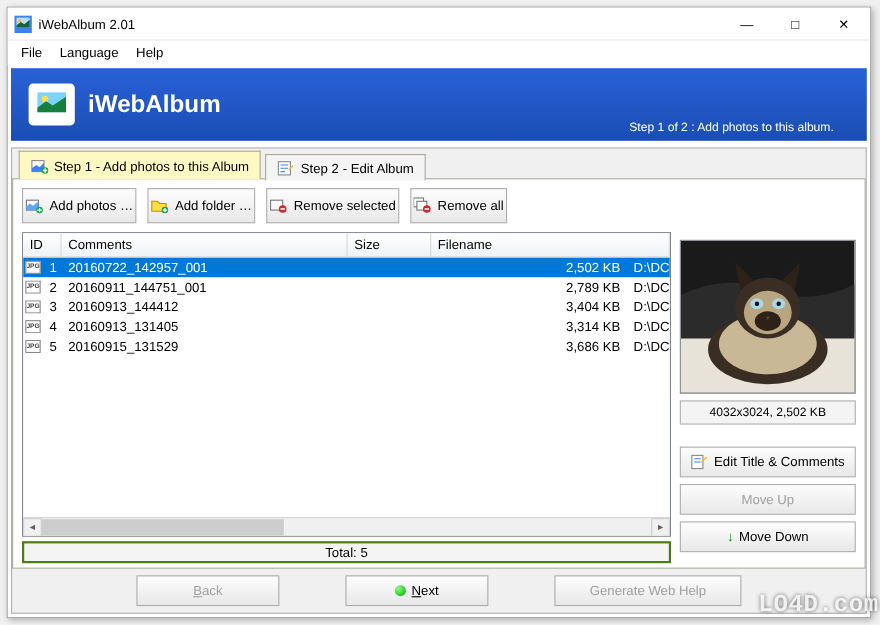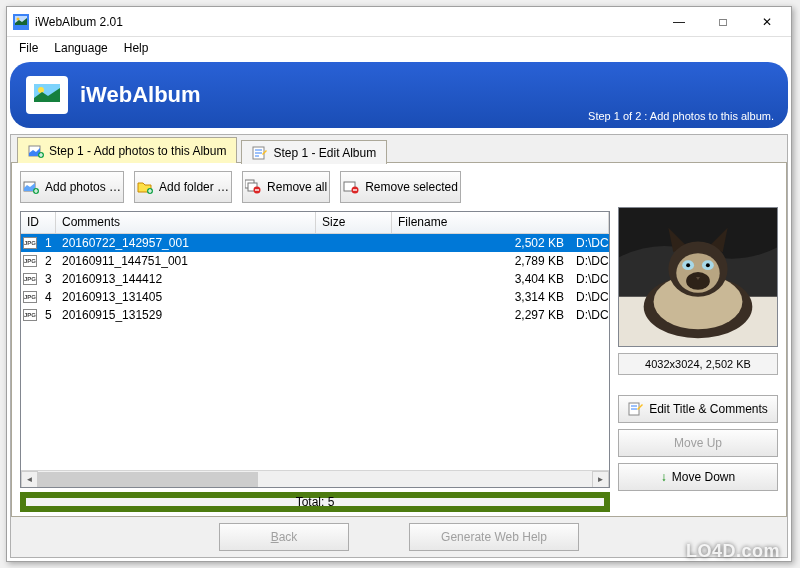--- a/index.html
+++ b/index.html
@@ -4,24 +4,24 @@
   <style>
     * { margin: 0; padding: 0; box-sizing: border-box; font-family: "Segoe UI", Tahoma, sans-serif; font-size: 12px; }
     body { background: #f0f0f0; width: 800px; height: 568px; overflow: hidden; position: relative; }
     .window { width: 786px; height: 556px; margin: 6px; background: #fff; border: 1px solid #a0a0a0; box-shadow: 2px 2px 6px rgba(0,0,0,0.3); display: flex; flex-direction: column; }
     .titlebar { height: 30px; background: #fff; display: flex; align-items: center; padding: 0 2px 0 6px; border-bottom: 1px solid #e0e0e0; }
     .titlebar-icon { width: 16px; height: 16px; margin-right: 6px; }
     .titlebar-title { flex: 1; font-size: 12px; }
     .titlebar-btn { width: 44px; height: 28px; display: flex; align-items: center; justify-content: center; font-size: 14px; cursor: pointer; }
     .menubar { height: 22px; display: flex; align-items: center; padding: 0 4px; background: #fff; font-size: 12px; }
     .menubar-item { padding: 2px 8px; cursor: pointer; }
-    .banner { height: 66px; background: linear-gradient(to bottom, #2961d6 0%, #1a4db5 100%); display: flex; align-items: center; padding: 0 16px; position: relative; margin: 3px; border-radius: 20px; }
+    .banner { height: 66px; background: linear-gradient(to bottom, #2961d6 0%, #1a4db5 100%); display: flex; align-items: center; padding: 0 16px; position: relative; margin: 3px; }
     .banner-logo { width: 42px; height: 38px; background: #fff; border-radius: 4px; margin-right: 12px; display: flex; align-items: center; justify-content: center; }
     .banner-title { color: #fff; font-size: 22px; font-weight: bold; }
-    .banner-step { position: absolute; right: 14px; bottom: 6px; color: #fff; font-size: 11px; }
+    .banner-step { position: absolute; right: 30px; bottom: 6px; color: #fff; font-size: 11px; }
     .main-area { flex: 1; border: 1px solid #b0b0b0; margin: 3px; background: #f0f0f0; display: flex; flex-direction: column; position: relative; }
     .tabbar { height: 28px; display: flex; align-items: flex-end; padding: 0 6px; margin-top: -1px; }
     .tab { height: 26px; padding: 0 10px; background: #fff; border: 1px solid #aca899; border-bottom: none; margin-right: 4px; display: flex; align-items: center; gap: 5px; cursor: pointer; position: relative; top: 1px; }
     .tab.active { background: #fef9c3; z-index: 2; }
     .tab.inactive { background: #f4f4f4; height: 24px; top: 2px; }
     .tab-content { flex: 1; background: #fff; border: 1px solid #aca899; margin: 0 0px; padding: 8px 8px 4px 8px; display: flex; gap: 8px; overflow: hidden; }
     .left-panel { flex: 1; display: flex; flex-direction: column; min-width: 0; }
     .toolbar { display: flex; gap: 10px; margin-bottom: 8px; }
     .tbtn { height: 32px; padding: 0 2px; background: linear-gradient(#fdfdfd, #e8e8e8); border: 1px solid #acacac; display: flex; align-items: center; gap: 6px; cursor: pointer; font-size: 12px; }
     .icon { width: 16px; height: 16px; display: inline-flex; align-items: center; justify-content: center; }
@@ -41,31 +41,31 @@
     .td-id { width: 17px; }
     .td-title { width: 178px; }
     .td-comments { width: 260px; }
     .td-size { width: 76px; text-align: right; }
     .td-filename { flex: 1; }
     .jpg-icon { width: 14px; height: 12px; background: #fff; border: 1px solid #888; font-size: 6px; font-weight: bold; display: flex; align-items: center; justify-content: center; color: #444; }
     .hscroll { height: 17px; background: #f0f0f0; border-top: 1px solid #d5d5d5; position: relative; display: flex; align-items: center; }
     .hscroll-arrow { width: 17px; height: 17px; background: #f0f0f0; border: 1px solid #cdcdcd; display: flex; align-items: center; justify-content: center; font-size: 8px; color: #606060; }
     .hscroll-track { flex: 1; position: relative; height: 17px; }
     .hscroll-thumb { position: absolute; left: 0; width: 220px; height: 15px; top: 1px; background: #cdcdcd; border-radius: 0; }
-    .total-bar { height: 20px; border: 6px solid #4d7c0f; margin-top: 4px; background: #f4f4f4; display: flex; align-items: center; justify-content: center; font-size: 12px; }
-    .right-panel { width: 160px; display: flex; flex-direction: column; gap: 6px; }
+    .total-bar { height: 20px; border: 2px solid #4d7c0f; margin-top: 4px; background: #f4f4f4; display: flex; align-items: center; justify-content: center; font-size: 12px; }
+    .right-panel { width: 160px; display: flex; flex-direction: column; gap: 6px; justify-content: center; }
     .preview-box { border: 1px solid #828790; background: #fff; height: 140px; display: flex; align-items: center; justify-content: center; overflow: hidden; position: relative; margin-top: 36px; }
     .cat-svg { width: 100%; height: 100%; }
     .info-box { border: 1px solid #b0b0b0; height: 22px; display: flex; align-items: center; justify-content: center; font-size: 11px; background: #f4f4f4; }
     .side-btn { height: 28px; border: 1px solid #acacac; background: linear-gradient(#fdfdfd,#e8e8e8); display: flex; align-items: center; justify-content: center; gap: 5px; cursor: pointer; font-size: 12px; }
     .side-btn.disabled { color: #a0a0a0; cursor: default; }
     .footer { height: 40px; display: flex; align-items: center; justify-content: center; gap: 60px; padding: 0 18px; }
     .footer-btn { width: 130px; height: 28px; border: 1px solid #acacac; background: linear-gradient(#fdfdfd,#e8e8e8); display: flex; align-items: center; justify-content: center; gap: 5px; font-size: 12px; cursor: pointer; }
     .footer-btn.disabled { color: #a0a0a0; cursor: default; }
-    .watermark { position: absolute; right: 20px; bottom: 6px; font-size: 18px; color: rgba(255,255,255,0.85); font-weight: 600; text-shadow: 0 0 4px rgba(0,0,0,0.6); pointer-events: none; letter-spacing: 0.5px; }
+    .watermark { position: absolute; right: 1px; bottom: 6px; font-size: 22px; color: rgba(255,255,255,0.85); font-weight: 600; text-shadow: 0 0 4px rgba(0,0,0,0.6); pointer-events: none; letter-spacing: 0.5px; font-family: Liberation Mono, monospace; }
     .underline-first::first-letter { text-decoration: underline; }
     .green-dot { width: 10px; height: 10px; border-radius: 50%; background: radial-gradient(circle at 30% 30%, #8f8, #0a0); display:inline-block; }
     .arrow-down { color: #008800; font-weight: bold; }
   </style>
 </head>
 <body>
 
 <div class="window">
   <div class="titlebar">
     <span class="titlebar-icon">
@@ -121,21 +121,21 @@
         <span>Step 1 - Add photos to this Album</span>
       </div>
       <div class="tab inactive">
         <span class="icon">
           <svg viewBox="0 0 16 16">
               <rect x="1" y="2" width="11" height="12" fill="#fff" stroke="#888"></rect>
               <path d="M3 5 H10 M3 8 H10 M3 11 H7" stroke="#3b82f6"></path>
               <path d="M10 9 L14 5 L15 6 L11 10 Z" fill="#fbbf24"></path>
             </svg>
         </span>
-        <span>Step 1 - Edit Album</span>
+        <span>Step 2 - Edit Album</span>
       </div>
     </div>
 
     <div class="tab-content">
       <div class="left-panel">
         <div class="toolbar">
           <div class="tbtn">
             <span class="icon">
                 <svg viewBox="0 0 16 16">
                   <rect x="1" y="3" width="11" height="9" fill="#fff" stroke="#777"></rect>
@@ -152,38 +152,38 @@
                   <path d="M1 4 H6 L8 6 H14 V13 H1 Z" fill="#fde047" stroke="#ca8a04"></path>
                   <circle cx="13" cy="12" r="3" fill="#16a34a"></circle>
                   <path d="M13 10 V14 M11 12 H15" stroke="#fff" stroke-width="1.2"></path>
                 </svg>
               </span>
             <span>Add folder …</span>
           </div>
           <div class="tbtn">
             <span class="icon">
                 <svg viewBox="0 0 16 16">
+                  <rect x="1" y="3" width="11" height="9" fill="#fff" stroke="#777"></rect>
+                  <circle cx="12" cy="11" r="3.5" fill="#dc2626"></circle>
+                  <rect x="10" y="10.3" width="4" height="1.4" fill="#fff"></rect>
+                </svg>
+              </span>
+            <span>Remove selected</span>
+          </div>
+          <div class="tbtn">
+            <span class="icon">
+                <svg viewBox="0 0 16 16">
                   <rect x="0" y="1" width="9" height="8" fill="#fff" stroke="#777"></rect>
                   <rect x="3" y="4" width="9" height="8" fill="#fff" stroke="#777"></rect>
                   <circle cx="12" cy="11" r="3.5" fill="#dc2626"></circle>
                   <rect x="10" y="10.3" width="4" height="1.4" fill="#fff"></rect>
                 </svg>
               </span>
             <span>Remove all</span>
           </div>
-          <div class="tbtn">
-            <span class="icon">
-                <svg viewBox="0 0 16 16">
-                  <rect x="1" y="3" width="11" height="9" fill="#fff" stroke="#777"></rect>
-                  <circle cx="12" cy="11" r="3.5" fill="#dc2626"></circle>
-                  <rect x="10" y="10.3" width="4" height="1.4" fill="#fff"></rect>
-                </svg>
-              </span>
-            <span>Remove selected</span>
-          </div>
         </div>
 
         <div class="table-wrap">
           <div class="thead">
             <div class="th th-id">ID</div>
             <div class="th th-comments">Comments</div>
             <div class="th th-size">Size</div>
             <div class="th th-filename">Filename</div>
           </div>
           <div class="tbody" id="tbody">
@@ -227,21 +227,21 @@
                 <div class="td td-size">3,314 KB</div>
                 <div class="td td-filename">D:\DCIM\C</div>
               </div>
               <div class="trow">
                 <div class="td td-icon">
                   <div class="jpg-icon">JPG</div>
                 </div>
                 <div class="td td-id">5</div>
                 <div class="td td-title">20160915_131529</div>
                 <div class="td td-comments"></div>
-                <div class="td td-size">2,297 KB</div>
+                <div class="td td-size">3,686 KB</div>
                 <div class="td td-filename">D:\DCIM\C</div>
               </div>
             </div>
           <div class="hscroll">
             <div class="hscroll-arrow">◄</div>
             <div class="hscroll-track">
                 <div class="hscroll-thumb"></div>
               </div>
             <div class="hscroll-arrow">►</div>
           </div>
@@ -294,20 +294,24 @@
           <span class="arrow-down">↓</span>
           <span>Move Down</span>
         </div>
       </div>
     </div>
 
     <div class="footer">
       <div class="footer-btn disabled">
         <span class="underline-first">Back</span>
       </div>
+      <div class="footer-btn">
+        <span class="green-dot"></span>
+        <span class="underline-first">Next</span>
+      </div>
       <div class="footer-btn disabled" style="width:170px">
         <span>Generate Web Help</span>
       </div>
     </div>
   </div>
 </div>
 
 <div class="watermark">LO4D.com</div>
 
 </body></html>

